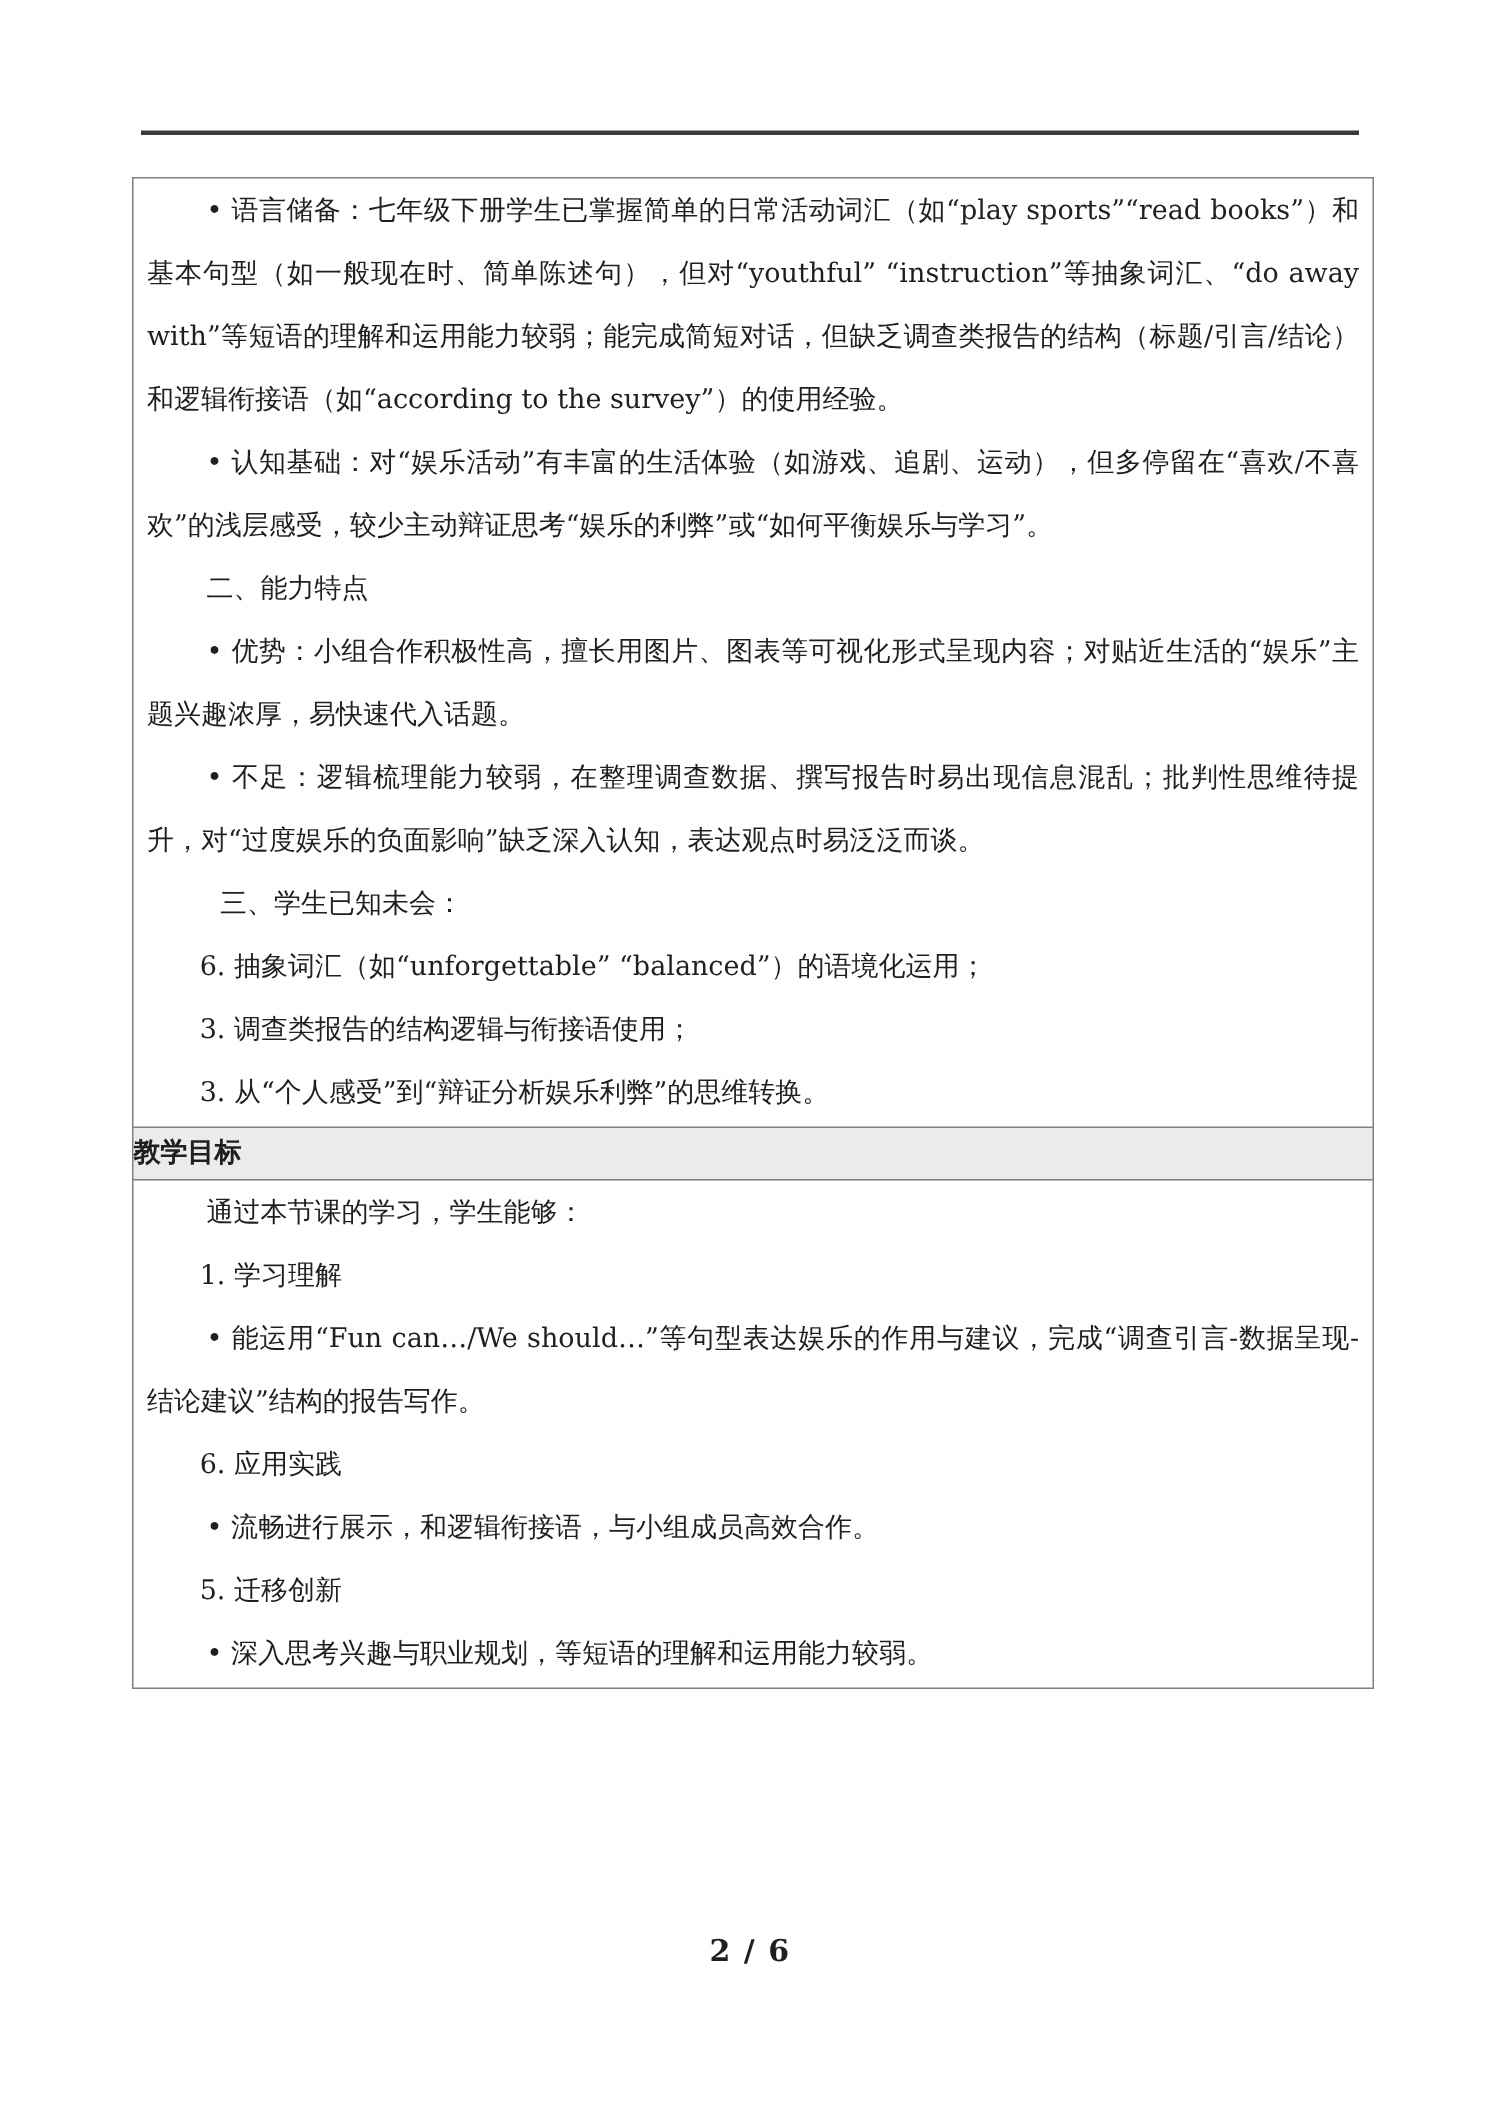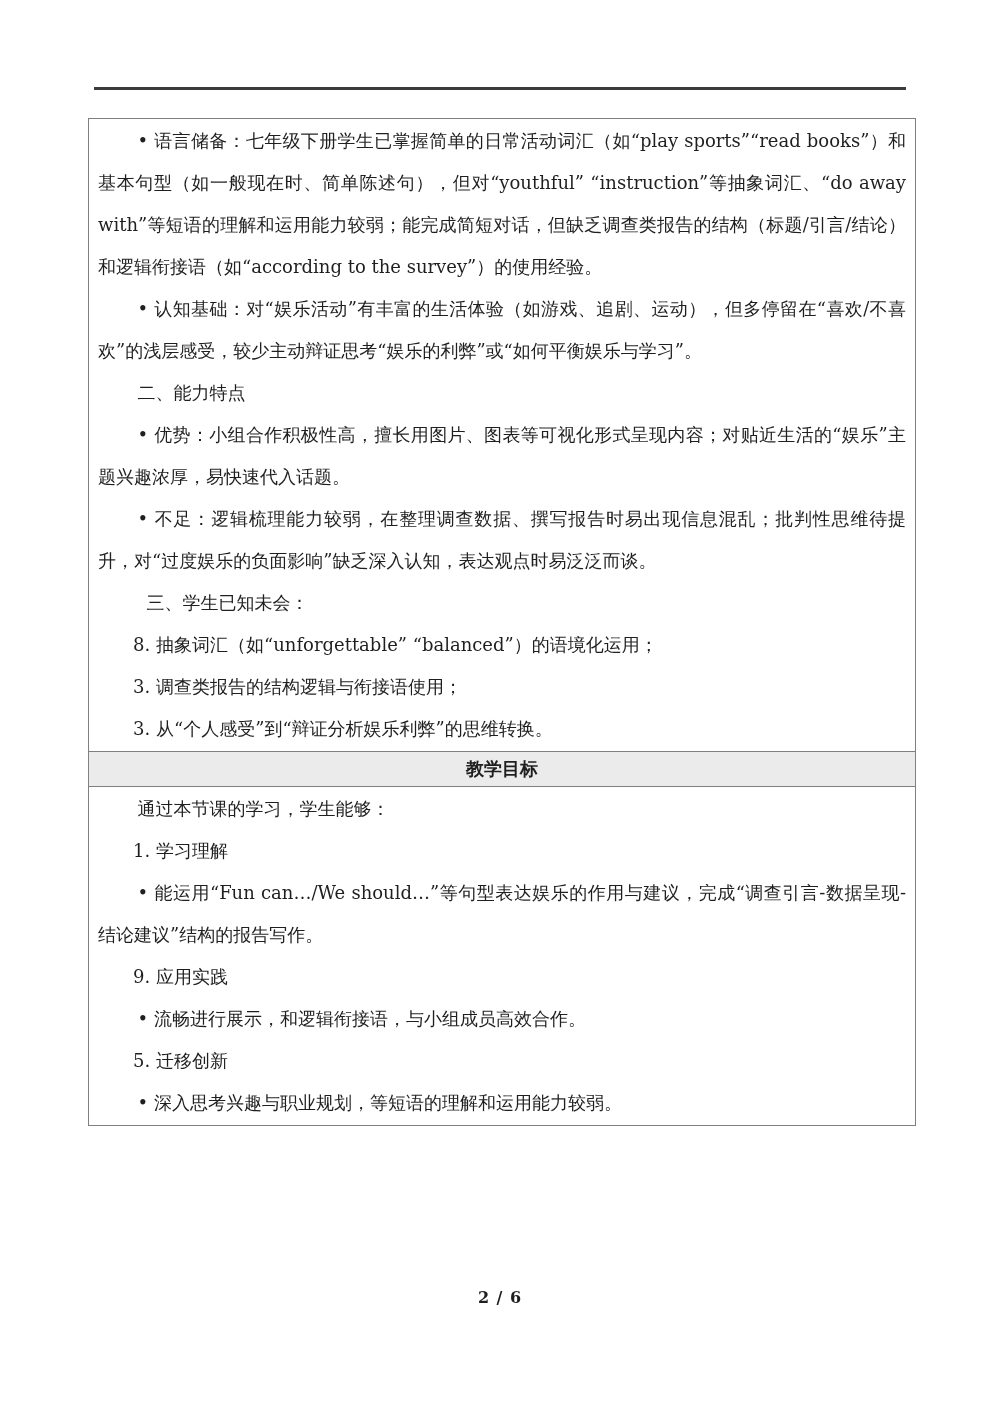--- a/index.html
+++ b/index.html
@@ -31,41 +31,41 @@
   .doc-table td {
     border: 1px solid var(--border, #7f7f7f);
     vertical-align: top;
     padding: 1px 9px;
     font-size: 18px;
     line-height: 42px;
     text-align: justify;
   }
   td.header-cell {
     background: var(--header_bg, #ebebeb);
-    text-align: center;
+    text-align: left;
     font-weight: bold;
     height: 32px;
     line-height: 32px;
     padding: 1px 0;
   }
   td.cell-analysis { height: 619px; }
   td.cell-objectives { height: 321px; }
   td.cell-keypoints { height: 142px; }
   .doc-table p { margin: 0; padding: 0; }
   .ind-b { text-indent: 2.2em; }   
   .ind-n { text-indent: 1.95em; }  
   .ind-s { text-indent: 2.7em; }   
   .flush { text-indent: 0; }
   .footer {
     position: absolute;
     top: 1288px;
     left: 0;
     width: 100%;
     text-align: center;
-    font-size: 16px;
+    font-size: 20px;
     font-weight: bold;
     letter-spacing: 1px;
   }
 </style>
 </head>
 <body>
 
 <div class="page">
 
   <div class="top-rule"></div>
@@ -73,34 +73,34 @@
   <table class="doc-table">
     <tbody>
         <tr>
       <td class="cell-analysis">
         <p class="ind-b">• 语言储备：七年级下册学生已掌握简单的日常活动词汇（如“play sports”“read books”）和基本句型（如一般现在时、简单陈述句），但对“youthful” “instruction”等抽象词汇、“do away with”等短语的理解和运用能力较弱；能完成简短对话，但缺乏调查类报告的结构（标题/引言/结论）和逻辑衔接语（如“according to the survey”）的使用经验。</p>
         <p class="ind-b">• 认知基础：对“娱乐活动”有丰富的生活体验（如游戏、追剧、运动），但多停留在“喜欢/不喜欢”的浅层感受，较少主动辩证思考“娱乐的利弊”或“如何平衡娱乐与学习”。</p>
         <p class="ind-b">二、能力特点</p>
         <p class="ind-b">• 优势：小组合作积极性高，擅长用图片、图表等可视化形式呈现内容；对贴近生活的“娱乐”主题兴趣浓厚，易快速代入话题。</p>
         <p class="ind-b">• 不足：逻辑梳理能力较弱，在整理调查数据、撰写报告时易出现信息混乱；批判性思维待提升，对“过度娱乐的负面影响”缺乏深入认知，表达观点时易泛泛而谈。</p>
         <p class="ind-s">三、学生已知未会：</p>
-        <p class="ind-n">8. 抽象词汇（如“unforgettable” “balanced”）的语境化运用；</p>
+        <p class="ind-n">6. 抽象词汇（如“unforgettable” “balanced”）的语境化运用；</p>
         <p class="ind-n">3. 调查类报告的结构逻辑与衔接语使用；</p>
         <p class="ind-n">3. 从“个人感受”到“辩证分析娱乐利弊”的思维转换。</p>
       </td>
     </tr>
     <tr>
       <td class="header-cell">教学目标</td>
     </tr>
     <tr>
       <td class="cell-objectives">
         <p class="ind-b">通过本节课的学习，学生能够：</p>
         <p class="ind-n">1. 学习理解</p>
         <p class="ind-b">• 能运用“Fun can…/We should…”等句型表达娱乐的作用与建议，完成“调查引言-数据呈现-结论建议”结构的报告写作。</p>
-        <p class="ind-n">9. 应用实践</p>
+        <p class="ind-n">6. 应用实践</p>
         <p class="ind-b">• 流畅进行展示，和逻辑衔接语，与小组成员高效合作。</p>
         <p class="ind-n">5. 迁移创新</p>
         <p class="ind-b">• 深入思考兴趣与职业规划，等短语的理解和运用能力较弱。</p>
       </td>
     </tr>
   </tbody>
     </table>
 
   <div class="footer">2 / 6</div>
 

